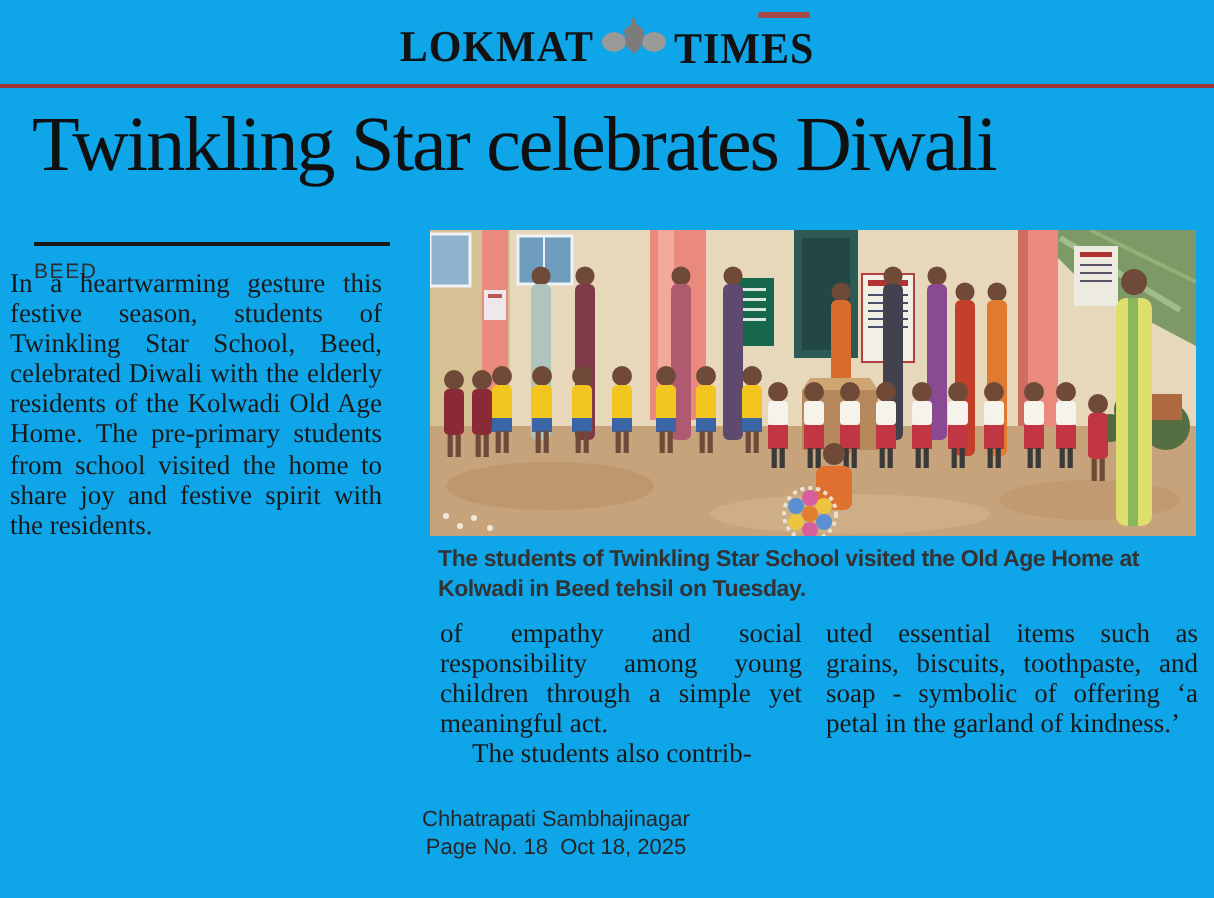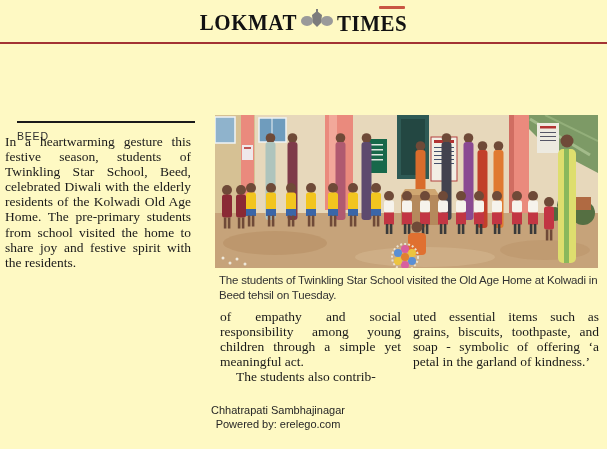--- a/index.html
+++ b/index.html
@@ -1,16 +1,16 @@
 <!DOCTYPE html>
 <html><head>
 <meta charset="utf-8">
 <style>
   html,body{margin:0;padding:0;background:#fff;}
-  .page{position:relative;width:607px;height:449px;background:#fef9c3;overflow:hidden;
+  .page{position:relative;width:607px;height:449px;background:#0ea5e9;overflow:hidden;
         font-family:"Liberation Serif", serif;color:#1b1b1b;}
 
   
   .masthead{position:absolute;top:9px;left:0;width:100%;text-align:center;
             font-family:"Liberation Serif", serif;font-weight:bold;font-size:21px;
             letter-spacing:.5px;color:#121212;white-space:nowrap;}
   .masthead .word{display:inline-block;vertical-align:middle;transform:scaleY(1.05);}
   .crest{display:inline-block;vertical-align:middle;margin:0 3px;position:relative;top:-1px;}
   .times-wrap{display:inline-block;position:relative;vertical-align:middle;}
   .tagline-mark{position:absolute;top:-4px;right:2px;width:26px;height:3px;
@@ -32,21 +32,21 @@
   .col p.indent{text-indent:16px;}
   .col1{left:5px;top:134px;width:186px;}
   .col2{left:220px;top:309px;width:181px;}
   .col3{left:413px;top:309px;width:186px;}
 
   
   .photo{position:absolute;left:215px;top:115px;width:383px;height:153px;margin:0;
          overflow:hidden;background:#dfcfae;}
   .photo svg{display:block;}
   .caption{position:absolute;left:219px;top:273px;width:382px;
-           font-family:"Liberation Sans", sans-serif;font-weight:normal;
+           font-family:"Liberation Sans", sans-serif;font-weight:bold;
            font-size:11.5px;line-height:14.5px;letter-spacing:-.2px;color:#333;}
 
   
   .footer{position:absolute;left:0;top:403px;width:556px;text-align:center;
           font-family:"Liberation Sans", sans-serif;font-size:11px;line-height:14px;color:#262626;}
   .footer .pre{white-space:pre;}
 </style>
 </head>
 <body>
 
@@ -56,20 +56,21 @@
     <span class="word">LOKMAT</span><span class="crest"><svg width="34" height="20" viewBox="0 0 34 20">
         <ellipse cx="7" cy="12" rx="6" ry="5" fill="#9a9a9a"></ellipse>
         <ellipse cx="27" cy="12" rx="6" ry="5" fill="#9a9a9a"></ellipse>
         <path d="M17 2 L22 6 L21 14 L17 18 L13 14 L12 6 Z" fill="#7c7c7c"></path>
         <rect x="16" y="0" width="2" height="3" fill="#7c7c7c"></rect>
       </svg></span><span class="times-wrap"><span class="tagline-mark"></span><span class="word">TIMES</span></span>
   </header>
 
   <div class="red-rule"></div>
 
+  <h1 class="headline">Twinkling Star celebrates Diwali</h1>
 
   <div class="dateline">BEED</div>
   <div class="dateline-rule"></div>
 
   <div class="col col1">
     <p>In a heartwarming gesture this festive season, students of Twinkling Star School, Beed, celebrated Diwali with the elderly residents of the Kolwadi Old Age Home. The pre-primary students from school visited the home to share joy and festive spirit with the residents.</p>
   </div>
 
   <figure class="photo">
     <svg width="383" height="153" viewBox="0 0 383 153">
@@ -221,16 +222,16 @@
     <p>uted essential items such as grains, biscuits, toothpaste, and soap - symbolic of offering ‘a petal in the garland of kindness.’</p>
   </div>
 
   <div class="col col2">
     <p>of empathy and social responsibility among young children through a simple yet meaningful act.</p>
     <p class="indent">The students also contrib-</p>
   </div>
 
   <footer class="footer">
     <div>Chhatrapati Sambhajinagar</div>
-    <div>Powered by: erelego.com</div>
+    <div class="pre">Page No. 18  Oct 18, 2025</div>
   </footer>
 
 </div>
 
 </body></html>

